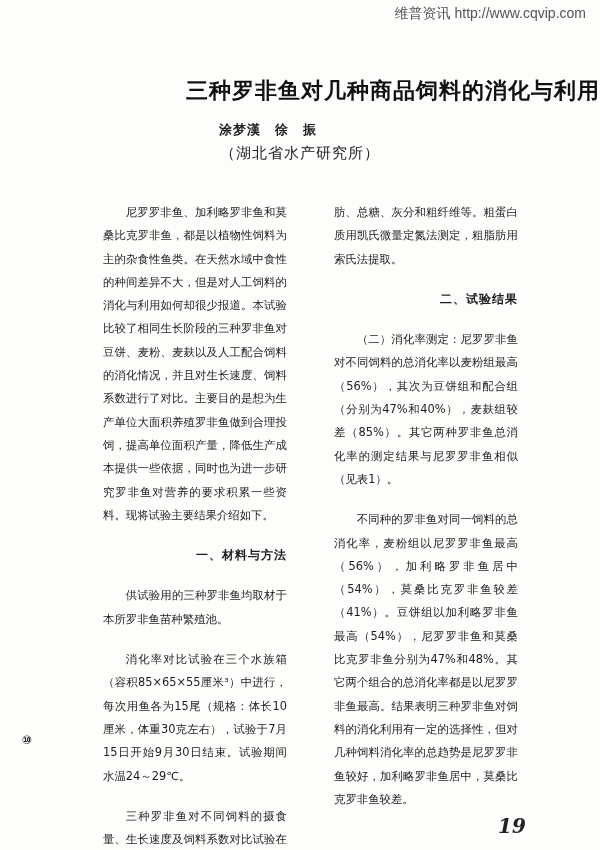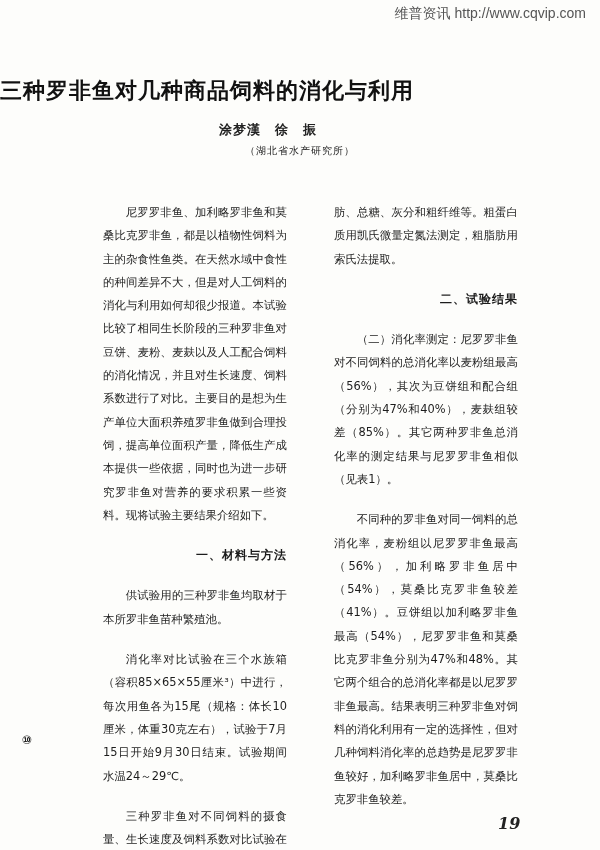--- a/index.html
+++ b/index.html
@@ -7,32 +7,32 @@
     width: 600px; height: 850px; position: relative; overflow: hidden;
     background: #fdfdfb; color: #1a1a1a;
     font-family: "DejaVu Serif", "Liberation Serif", serif;
   }
   .watermark {
     position: absolute; top: 5px; right: 14px;
     font-size: 14px; color: #555; letter-spacing: 0;
     font-family: Liberation Sans, sans-serif;
   }
   .title {
-    position: absolute; top: 76px; left: 0; width: 600px; text-align: left;
+    position: absolute; top: 76px; left: 0; width: 600px; text-align: right;
     font-size: 22px; font-weight: bold; letter-spacing: 1px; color: #111;
     font-family: "DejaVu Sans", sans-serif;
   }
   .authors {
     position: absolute; top: 121px; left: 8px; width: 520px; text-align: center;
     font-size: 13px; font-weight: bold; letter-spacing: 1px; color: #222;
     font-family: "DejaVu Sans", sans-serif;
   }
   .affiliation {
     position: absolute; top: 144px; left: 0; width: 600px; text-align: center;
-    font-size: 10px; color: #222; letter-spacing: 1px;
+    font-size: 15px; color: #222; letter-spacing: 1px;
     font-family: "DejaVu Sans", sans-serif;
   }
   .col {
     position: absolute; top: 184px; width: 218px;
     font-size: 11.4px; line-height: 23.3px; text-align: justify;
     font-family: "DejaVu Sans", sans-serif; color: #1c1c1c;
   }
   .col.left { left: 86px; }
   .col.right { left: 317px; }
   .col p { margin: 17px; text-indent: 2em; }
@@ -41,21 +41,21 @@
     text-align: right; font-weight: bold; font-size: 12px;
     margin: 12px 0 6px 0; text-indent: 0 !important; letter-spacing: 1px;
   }
   .margin-mark {
     position: absolute; left: 22px; top: 733px;
     font-size: 12px; font-weight: bold; color: #222;
     font-family: "DejaVu Sans", sans-serif;
   }
   .page-number {
     position: absolute; left: 498px; top: 814px;
-    font-size: 16px; font-style: italic; font-weight: bold; color: #222;
+    font-size: 20px; font-style: italic; font-weight: bold; color: #222;
     font-family: "DejaVu Serif", serif;
   }
 </style>
 </head>
 <body>
 
 <div class="watermark">维普资讯 http://www.cqvip.com</div>
 
 <h1 class="title" style="margin:0">三种罗非鱼对几种商品饲料的消化与利用</h1>
 <div class="authors">涂梦漢　徐　振</div>

